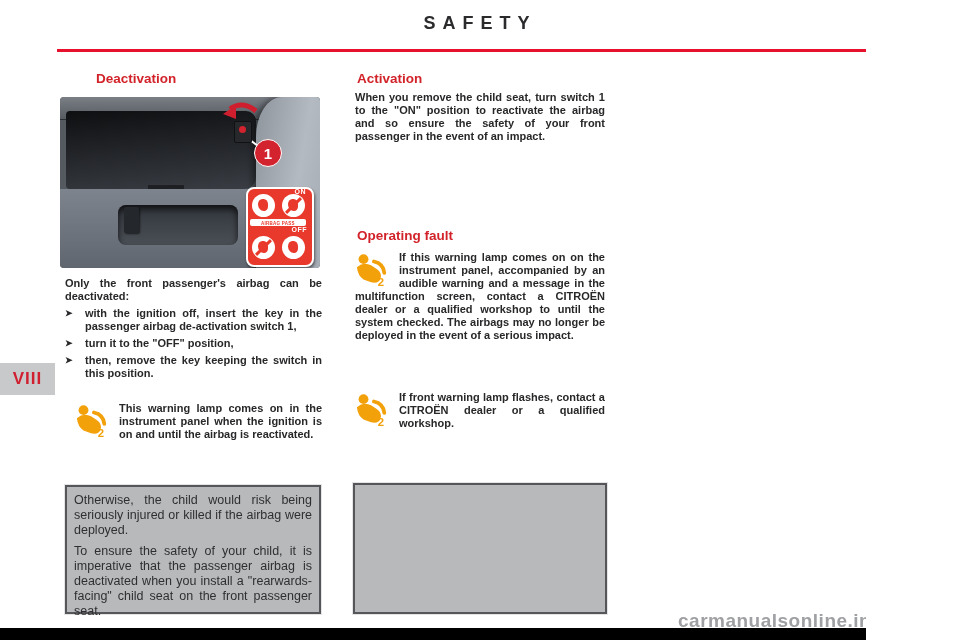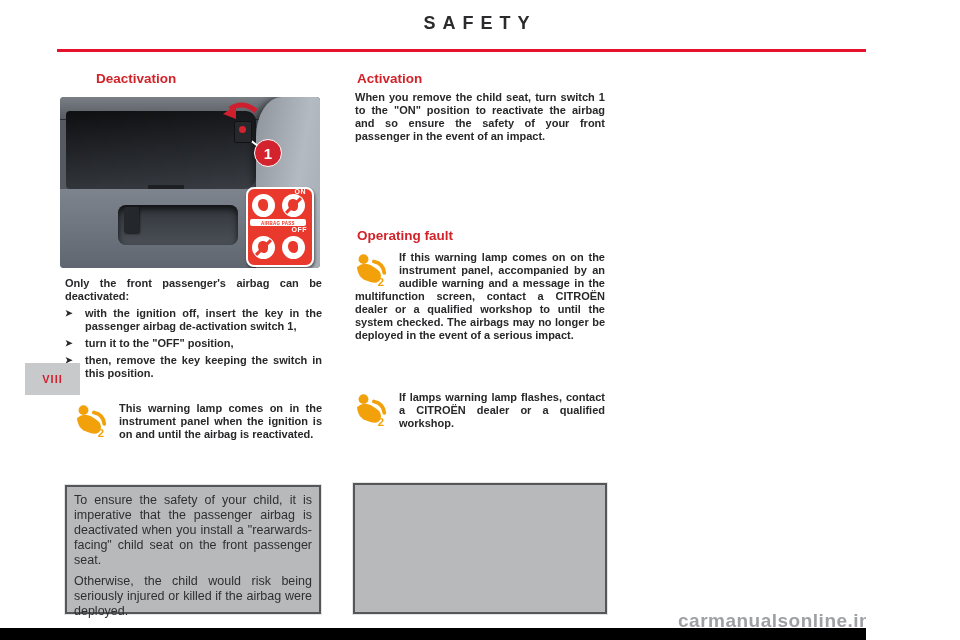--- a/index.html
+++ b/index.html
@@ -31,21 +31,21 @@
   
   .gray-box{position:absolute;background:#b7b9bb;border:2px solid #55565a;
             box-shadow:0 0 0 1px #e4e4e4;padding:6px 7px;}
   .gray-box p{margin:0 0 6px 0;font-size:12.5px;line-height:15px;color:#2f2f31;
               text-align:justify;font-weight:normal;}
   .gray-box p:last-child{margin-bottom:0;}
 
   
   .chapter-tab{position:absolute;left:0;top:363px;width:55px;height:32px;background:#c8c9cb;
                display:flex;align-items:center;justify-content:center;
-               color:#d0202f;font-weight:bold;font-size:11px;letter-spacing:1px;margin-left:25px;}
+               color:#d0202f;font-weight:bold;font-size:17px;letter-spacing:1px;}
   .page-num{position:absolute;left:20px;top:629px;font-size:14px;font-weight:bold;color:#3f3f41;}
 
   
   .watermark{position:absolute;left:678px;top:610px;font-size:19px;font-weight:bold;
              color:#9ea0a3;letter-spacing:0.5px;}
   .bottom-bar{position:absolute;left:0;top:628px;width:960px;height:12px;background:#000;}
 
   
   .figure{position:absolute;left:60px;top:97px;width:260px;height:171px;border-radius:4px;
           overflow:hidden;background:#555a61;}
@@ -174,22 +174,22 @@
           <path d="M2 15 Q9 9 17 13 L23 17 Q29 21 27 27 Q25 33 17 31 L9 28 Q3 24 2 15 Z"></path>
           <path d="M20 9 Q30 11 31 21" stroke="#f2a10a" stroke-width="4" fill="none" stroke-linecap="round"></path>
           <text x="24" y="35" font-size="12" font-weight="bold" fill="#f2a10a" font-family="Liberation Sans, sans-serif">2</text>
         </g>
       </svg>
     </span>
     <span>This warning lamp comes on in the instrument panel when the ignition is on and until the airbag is reactivated.</span>
   </div>
 
   <div class="gray-box" id="box-left">
+    <p>Otherwise, the child would risk being seriously injured or killed if the airbag were deployed.</p>
     <p>To ensure the safety of your child, it is imperative that the passenger airbag is deactivated when you install a "rearwards-facing" child seat on the front passenger seat.</p>
-    <p>Otherwise, the child would risk being seriously injured or killed if the airbag were deployed.</p>
   </div>
 
   <div class="h-red" id="h-act">Activation</div>
   <div class="blk body-txt" id="para-act">When you remove the child seat, turn switch 1 to the "ON" position to reactivate the airbag and so ensure the safety of your front passenger in the event of an impact.</div>
 
   <div class="h-red" id="h-fault">Operating fault</div>
 
   <div class="blk body-txt wnote" id="fault1">
     <span class="wicon">
       <svg viewBox="0 0 36 36" width="34" height="34">
@@ -208,21 +208,21 @@
     <span class="wicon">
       <svg viewBox="0 0 36 36" width="34" height="34">
         <g fill="#f2a10a">
           <circle cx="9" cy="6.5" r="5.2"></circle>
           <path d="M2 15 Q9 9 17 13 L23 17 Q29 21 27 27 Q25 33 17 31 L9 28 Q3 24 2 15 Z"></path>
           <path d="M20 9 Q30 11 31 21" stroke="#f2a10a" stroke-width="4" fill="none" stroke-linecap="round"></path>
           <text x="24" y="35" font-size="12" font-weight="bold" fill="#f2a10a" font-family="Liberation Sans, sans-serif">2</text>
         </g>
       </svg>
     </span>
-    <span>If lamps warning lamp flashes, contact a CITROËN dealer or a qualified workshop.</span>
+    <span>If front warning lamp flashes, contact a CITROËN dealer or a qualified workshop.</span>
   </div>
 
   <div class="gray-box" id="box-right">
   </div>
 
   <div class="chapter-tab">VIII</div>
   <div class="page-num">138</div>
   <div class="watermark">carmanualsonline.info</div>
   <div class="bottom-bar"></div>
 

